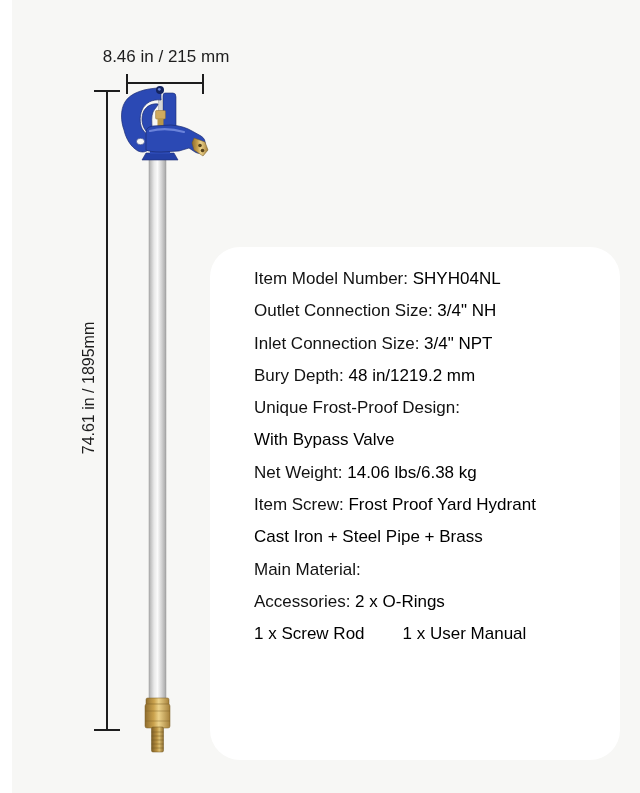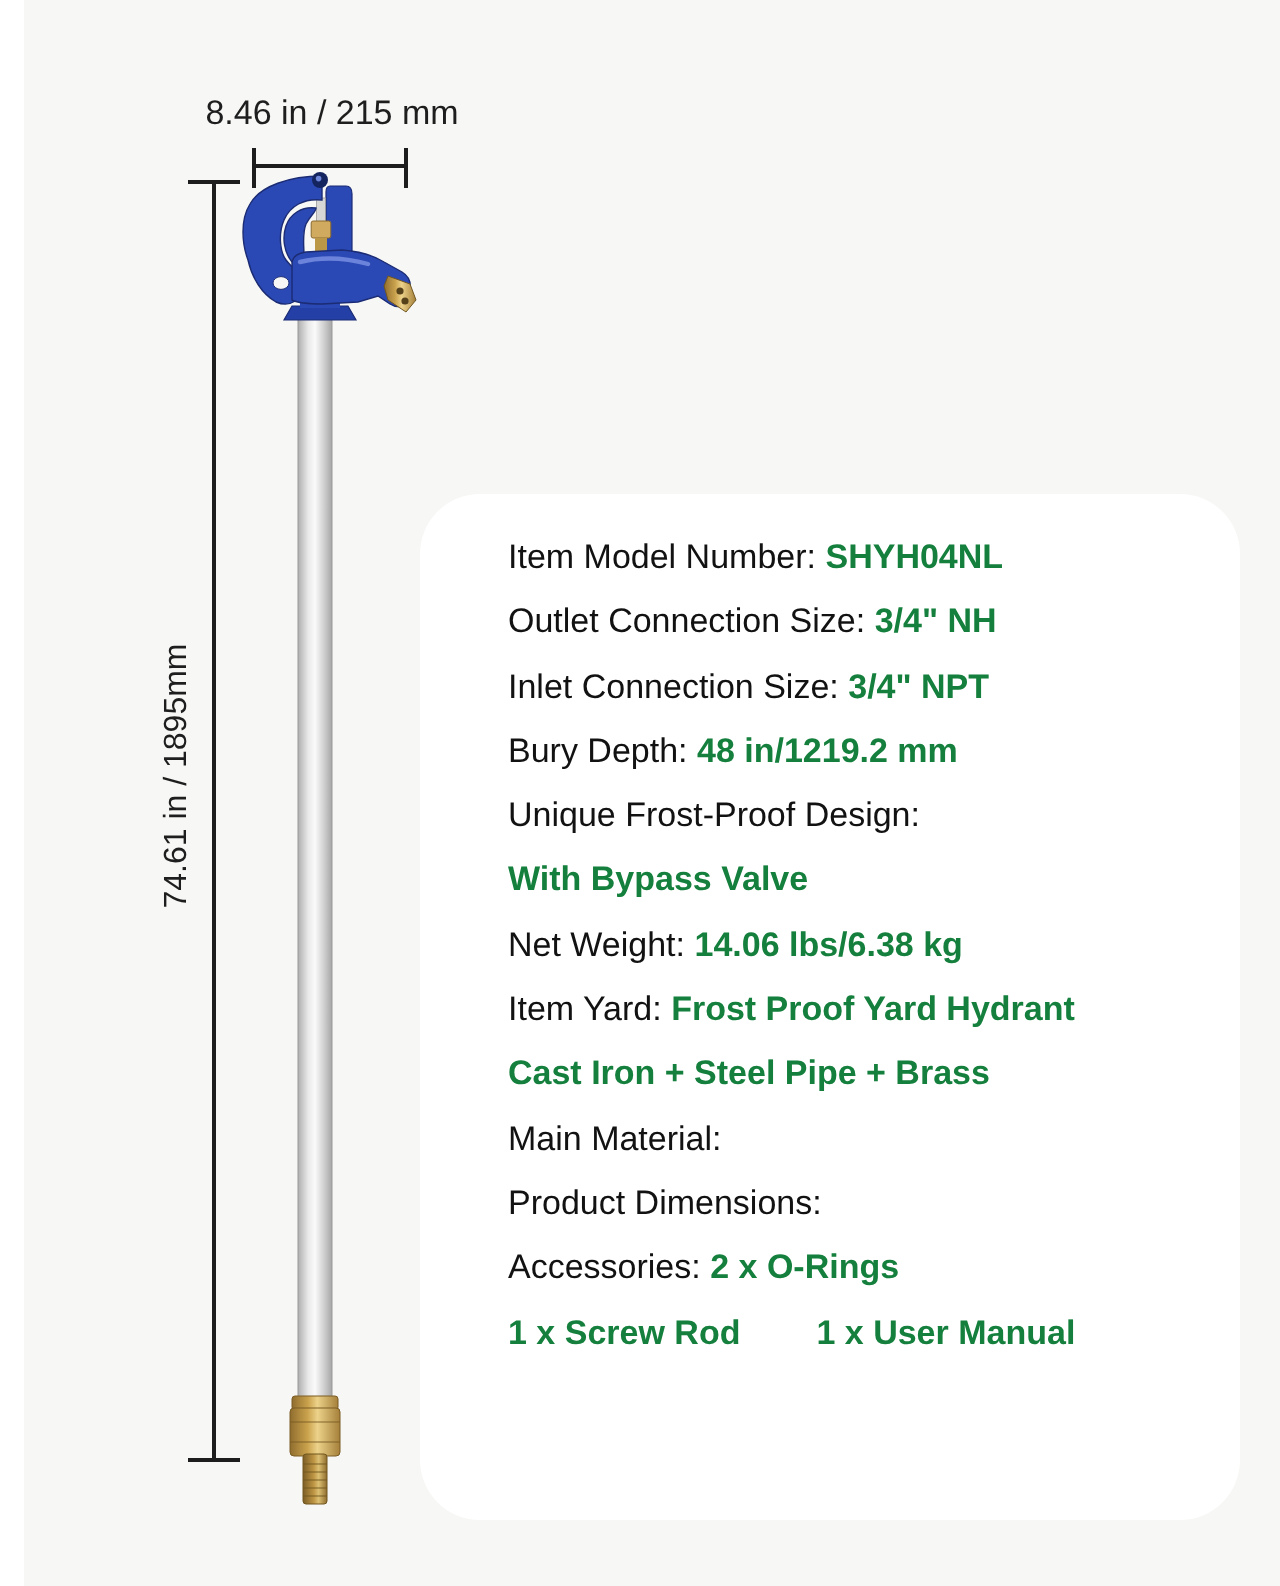--- a/index.html
+++ b/index.html
@@ -21,21 +21,21 @@
   }
   .spec-card{
     position:absolute;left:198px;top:247px;width:410px;height:513px;
     background:#ffffff;border-radius:30px;box-sizing:border-box;
     padding:16px 14px 0 44px;
   }
   .row{
     font-size:17px;line-height:32.3px;white-space:nowrap;color:#121212;
   }
   .k{color:#121212;}
-  .v{color:#15803d;font-weight:700;}
+  .v{color:#000000;font-weight:400;}
   .v2{margin-left:38px;}
 </style>
 </head>
 <body>
 
 <div class="canvas">
 
   <svg class="art" viewBox="0 0 640 793" aria-hidden="true">
     <defs>
       <linearGradient id="pipeG" x1="0" y1="0" x2="1" y2="0">
@@ -129,21 +129,20 @@
   <div class="dim-label-left">74.61 in / 1895mm</div>
 
   <div class="spec-card">
     <div class="row"><span class="k">Item Model Number: </span><span class="v">SHYH04NL</span></div>
     <div class="row"><span class="k">Outlet Connection Size: </span><span class="v">3/4" NH</span></div>
     <div class="row"><span class="k">Inlet Connection Size: </span><span class="v">3/4" NPT</span></div>
     <div class="row"><span class="k">Bury Depth: </span><span class="v">48 in/1219.2 mm</span></div>
     <div class="row"><span class="k">Unique Frost-Proof Design:</span><span class="v"></span></div>
     <div class="row"><span class="k"></span><span class="v">With Bypass Valve</span></div>
     <div class="row"><span class="k">Net Weight: </span><span class="v">14.06 lbs/6.38 kg</span></div>
-    <div class="row"><span class="k">Item Yard: </span><span class="v">Frost Proof Yard Hydrant</span></div>
+    <div class="row"><span class="k">Item Screw: </span><span class="v">Frost Proof Yard Hydrant</span></div>
     <div class="row"><span class="k"></span><span class="v">Cast Iron + Steel Pipe + Brass</span></div>
     <div class="row"><span class="k">Main Material:</span><span class="v"></span></div>
-    <div class="row"><span class="k">Product Dimensions:</span><span class="v"></span></div>
     <div class="row"><span class="k">Accessories: </span><span class="v">2 x O-Rings</span></div>
     <div class="row"><span class="k"></span><span class="v">1 x Screw Rod</span><span class="v v2">1 x User Manual</span></div>
   </div>
 
 </div>
 
 </body></html>

